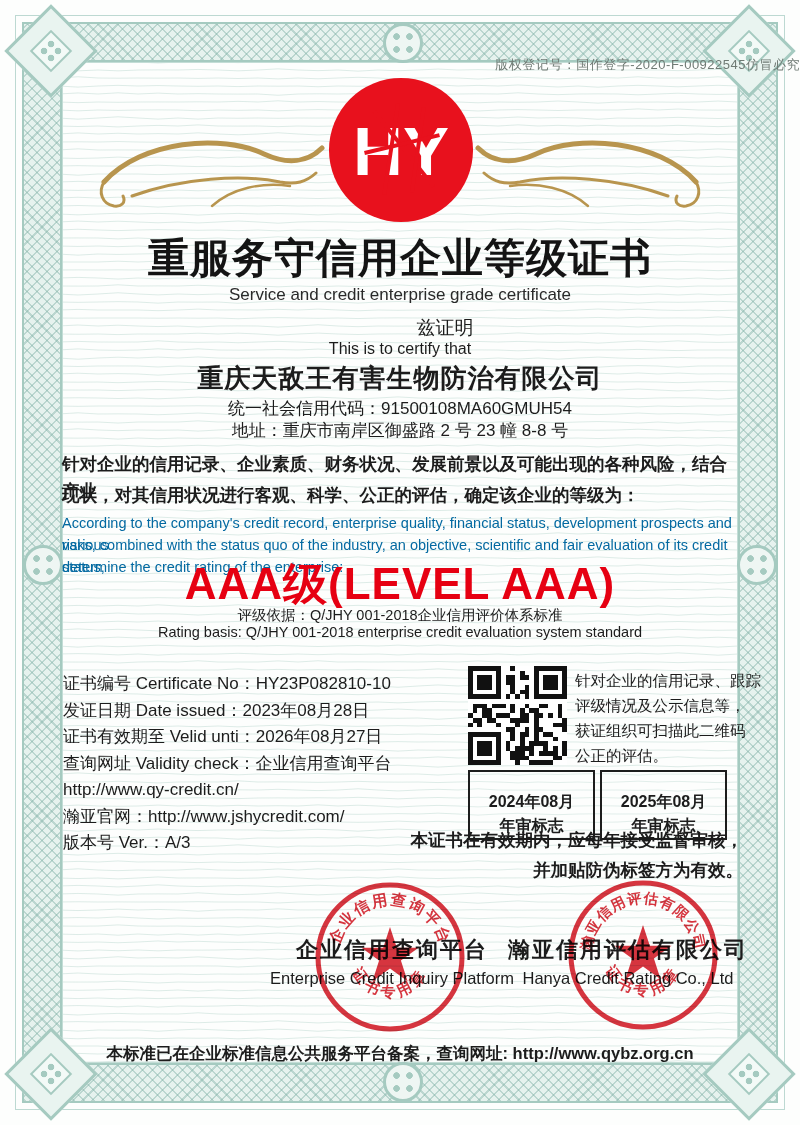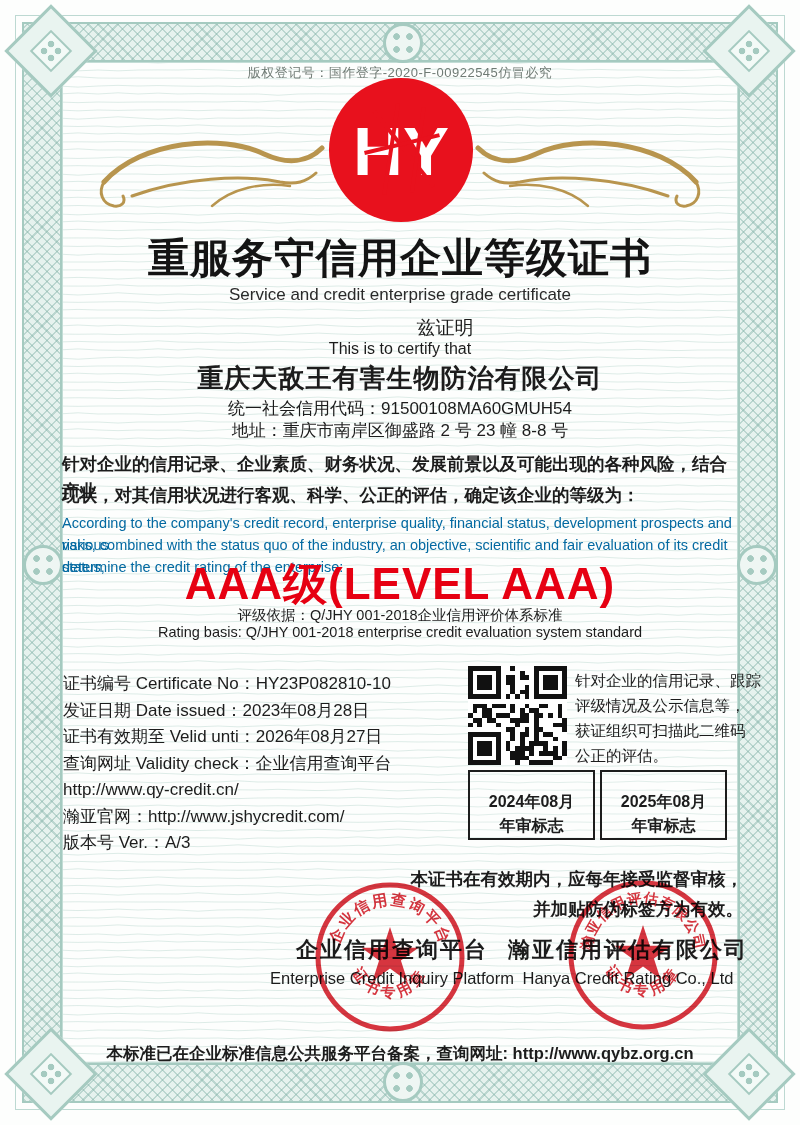--- a/index.html
+++ b/index.html
@@ -26,21 +26,21 @@
       radial-gradient(circle at 69% 31%, #a5cac0 3px, transparent 3.6px),
       radial-gradient(circle at 31% 69%, #a5cac0 3px, transparent 3.6px),
       radial-gradient(circle at 69% 69%, #a5cac0 3px, transparent 3.6px);}
   .corner-inner{width:26px;height:26px;border:2px solid #a5cac0;background-color:#f3faf7;}
   .edge-btn{position:absolute;width:34px;height:34px;border-radius:50%;border:3px solid #a5cac0;background-color:#eef6f3;}
   .eb-top{left:383px;top:23px}.eb-bottom{left:383px;bottom:23px}
   .eb-left{left:23px;top:545px}.eb-right{right:23px;top:545px}
   
   .abs{position:absolute;}
   .ctr{left:0;width:800px;text-align:center;}
-  .copyright{top:64px;font-size:13px;color:#6f7a74;letter-spacing:.5px;}
+  .copyright{top:56px;font-size:13px;color:#6f7a74;letter-spacing:.5px;text-align:right;}
   .logo{left:327px;top:76px;}
   .flourish{top:118px;}
   .fl-left{left:92px;} .fl-right{left:468px;transform:scaleX(-1);}
   .title-zh{top:231px;font-size:41px;font-weight:bold;color:#141414;letter-spacing:1px;}
   .title-en{top:285px;font-size:17px;color:#2a2a2a;}
   .certify-zh{top:315px;font-size:19px;font-weight:500;margin-left:45px;}
   .certify-en{top:340px;font-size:16px;}
   .company{top:361px;font-size:26px;font-weight:bold;letter-spacing:1px;}
   .code-line{top:397px;font-size:17px;font-weight:500;}
   .addr-line{top:419px;font-size:17px;font-weight:500;}
@@ -50,21 +50,21 @@
   .e1{top:512px}.e2{top:534px}.e3{top:556px}
   .rating{top:555px;font-size:44px;font-weight:bold;color:#e60012;letter-spacing:1px;}
   .basis-zh{top:606px;font-size:14.5px;font-weight:500;}
   .basis-en{top:624px;font-size:14.5px;}
   .details{left:63px;top:671px;font-size:17px;font-weight:500;line-height:26.5px;white-space:nowrap;}
   .qr{left:468px;top:666px;}
   .qr-note{left:575px;top:668px;font-size:15.5px;font-weight:500;line-height:25px;}
   .ybox{top:770px;width:123px;height:48px;border:2px solid #1d1d1d;text-align:center;
         font-size:16px;font-weight:bold;line-height:24px;padding-top:18px;background:rgba(255,255,255,.15);}
   .yb1{left:468px}.yb2{left:600px}
-  .supervision{right:57px;top:864px;text-align:right;font-size:17.5px;font-weight:600;line-height:30px;}
+  .supervision{right:57px;top:825px;text-align:right;font-size:17.5px;font-weight:600;line-height:30px;}
   .org{width:400px;text-align:center;white-space:nowrap;}
   .org-zh{font-size:22px;font-weight:bold;letter-spacing:2px;}
   .org-en{font-size:16.5px;font-weight:500;margin-top:4px;}
   .org-left{left:192px;top:935px;} .org-right{left:428px;top:935px;}
   .stamp{mix-blend-mode:multiply;opacity:.92;}
   .st-left{left:312px;top:879px;} .st-right{left:565px;top:877px;}
   .footer-line{top:1043px;font-size:16.5px;font-weight:600;}
 </style>
 </head>
 <body>

